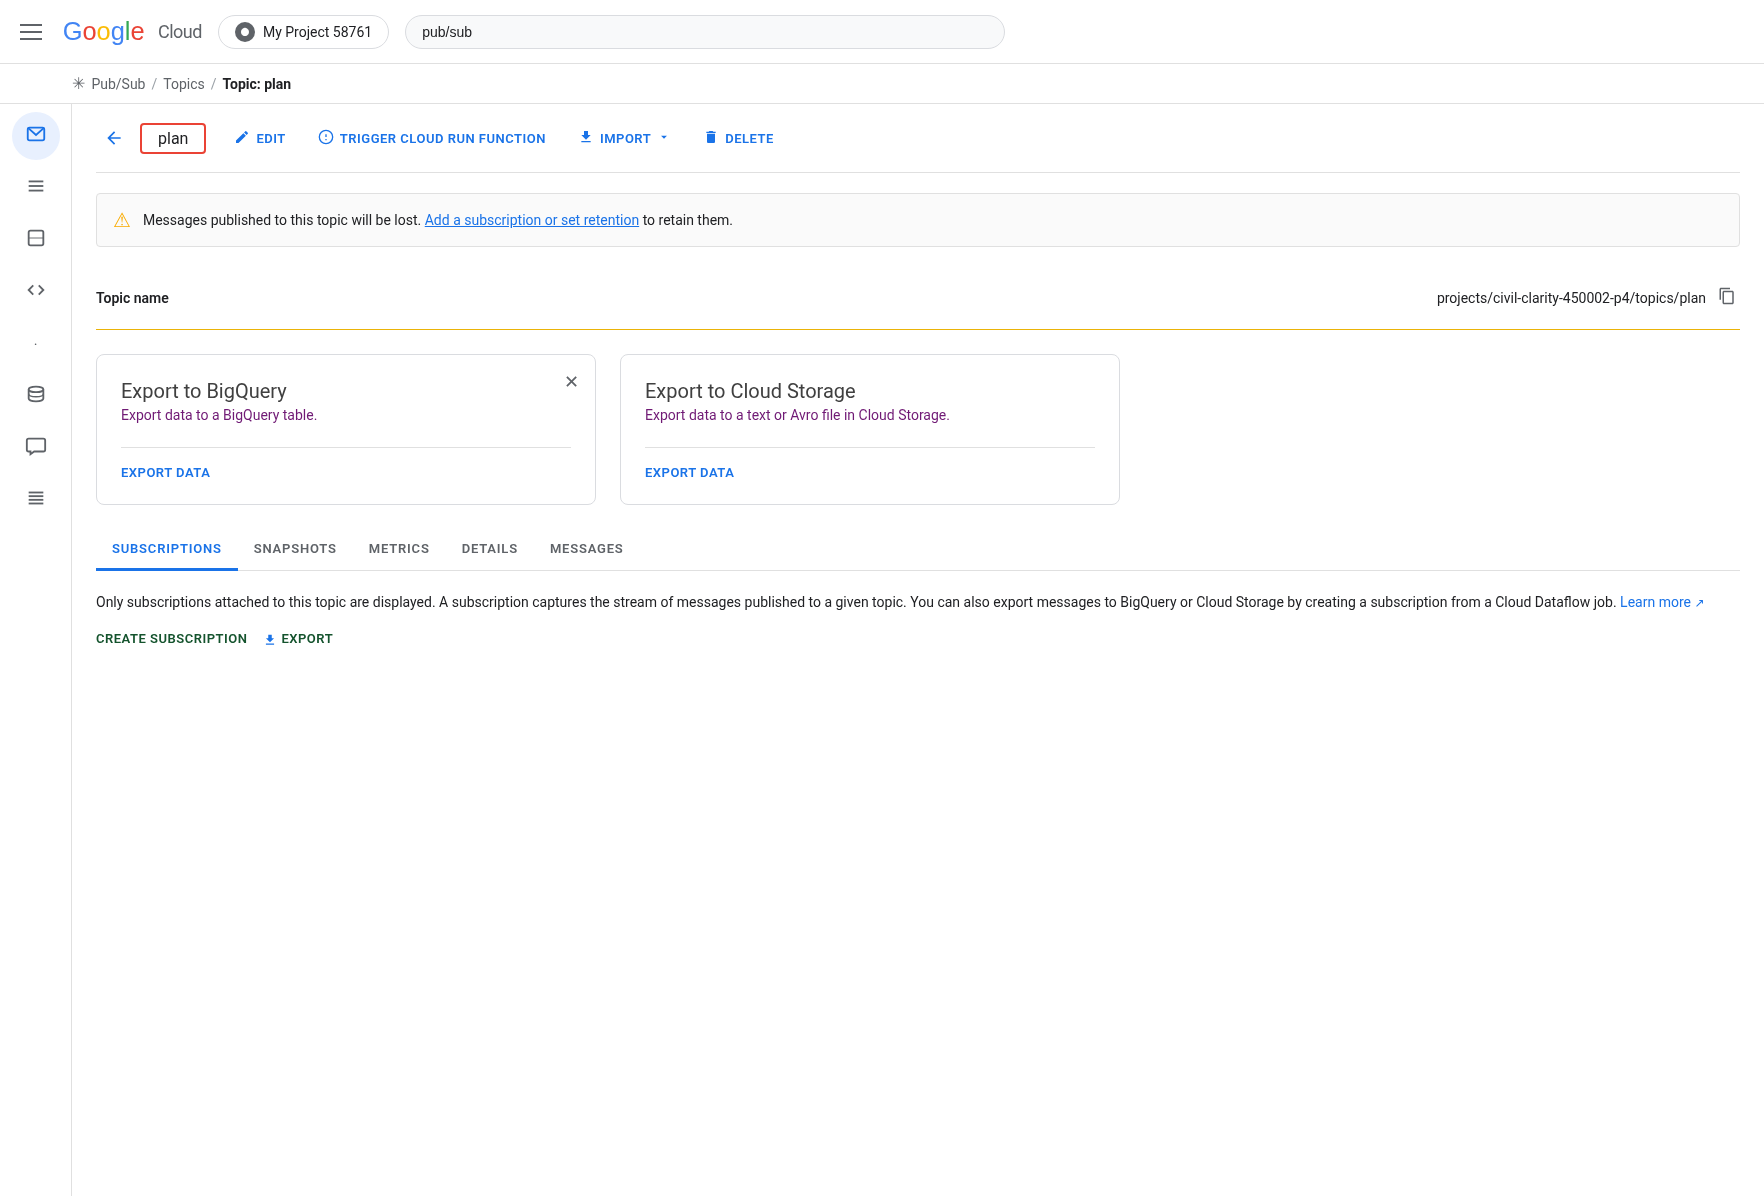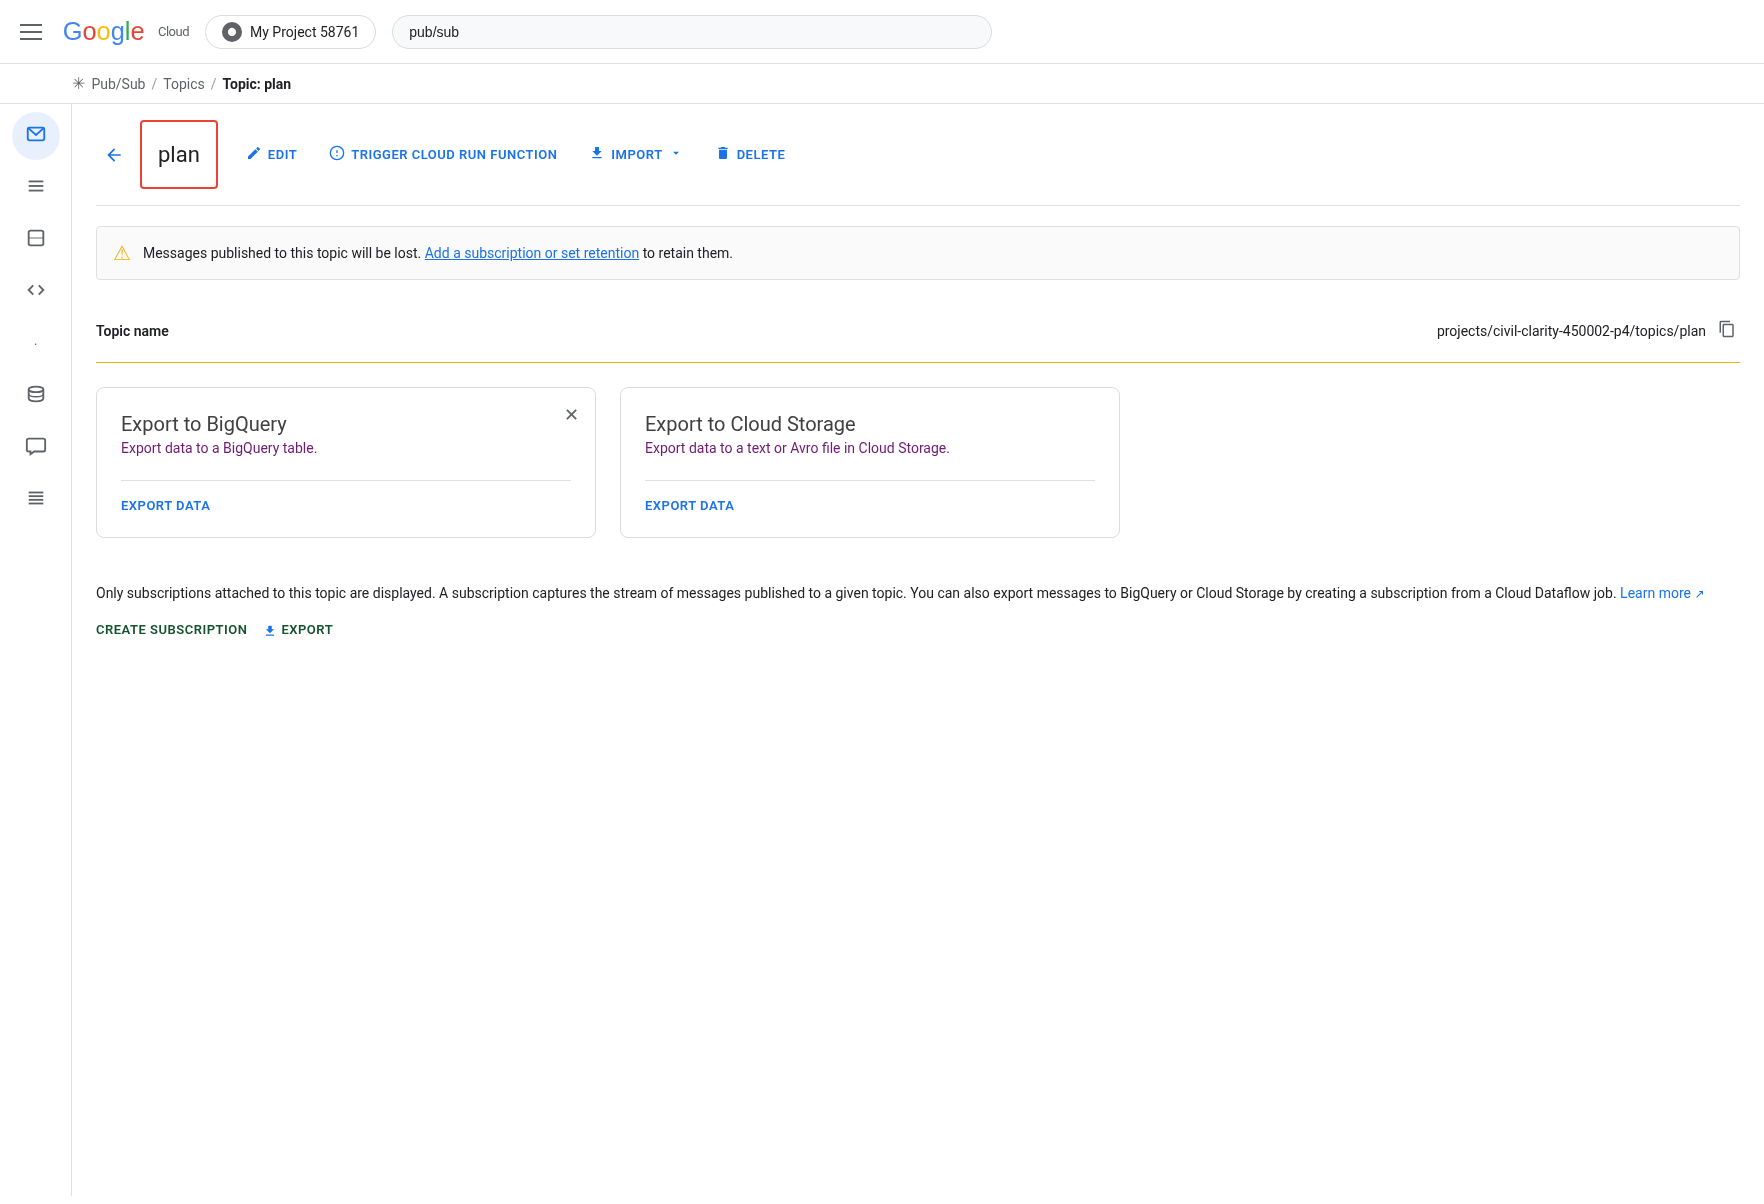--- a/index.html
+++ b/index.html
@@ -6,21 +6,21 @@
     body { font-family: 'Google Sans', Roboto, Arial, sans-serif; background: #fff; font-size: 14px; color: #202124; }
 
     
     .topbar {
       display: flex; align-items: center; height: 64px;
       border-bottom: 1px solid #e0e0e0; padding: 0 16px; gap: 16px;
     }
     .hamburger { display: flex; flex-direction: column; gap: 5px; cursor: pointer; padding: 4px; }
     .hamburger span { display: block; width: 22px; height: 2px; background: #5f6368; }
     .google-cloud-logo { display: flex; align-items: center; gap: 6px; }
-    .logo-text { font-size: 13px; font-weight: 400; color: #5f6368; letter-spacing: -0.5px; }
+    .logo-text { font-size: 18px; font-weight: 400; color: #5f6368; letter-spacing: -0.5px; }
     .project-btn {
       display: flex; align-items: center; gap: 8px;
       border: 1px solid #dadce0; border-radius: 24px;
       padding: 6px 16px; cursor: pointer; font-size: 14px; color: #202124;
     }
     .project-btn .proj-icon {
       width: 20px; height: 20px; border-radius: 50%; background: #5f6368;
       display: flex; align-items: center; justify-content: center;
     }
     .proj-icon::before { content: '⬤'; color: #fff; font-size: 8px; }
@@ -65,21 +65,21 @@
       display: flex; align-items: center; gap: 8px;
       padding: 16px 0; border-bottom: 1px solid #e0e0e0;
     }
     .back-btn {
       width: 36px; height: 36px; border-radius: 50%;
       display: flex; align-items: center; justify-content: center;
       cursor: pointer; color: #1a73e8; font-size: 20px;
     }
     .page-title-box {
       border: 2px solid #ea4335; border-radius: 4px;
-      padding: 20px 16px; font-size: 22px; font-weight: 400; color: #202124;
+      padding: 4px 16px; font-size: 16px; font-weight: 400; color: #202124;
       margin-right: 8px;
     }
     .toolbar-btn {
       display: flex; align-items: center; gap: 6px;
       padding: 8px 12px; cursor: pointer; border-radius: 4px;
       font-size: 13px; font-weight: 600; color: #1a73e8; letter-spacing: 0.5px;
       text-transform: uppercase;
     }
     .toolbar-btn.delete { color: #1a73e8; }
 
@@ -340,20 +340,37 @@
       <div class="export-card">
         <div class="export-card-title">Export to Cloud Storage</div>
         <div class="export-card-desc">Export data to a text or Avro file in Cloud Storage.</div>
         <div class="export-card-footer">
           <span class="export-data-btn">EXPORT DATA</span>
         </div>
       </div>
 
     </div>
 
+    <div class="tabs">
+      <div class="tab active">
+        <span>SUBSCRIPTIONS</span>
+      </div>
+      <div class="tab">
+        <span>SNAPSHOTS</span>
+      </div>
+      <div class="tab">
+        <span>METRICS</span>
+      </div>
+      <div class="tab">
+        <span>DETAILS</span>
+      </div>
+      <div class="tab">
+        <span>MESSAGES</span>
+      </div>
+    </div>
 
     <div class="tab-content">
       <div class="desc">
         <span>Only subscriptions attached to this topic are displayed. A subscription captures the stream of messages published to a given topic. You can also export messages to BigQuery or Cloud Storage by creating a subscription from a Cloud Dataflow job.</span>
         <a href="#" style="color:#1a73e8; text-decoration:none;">
           <span>Learn more</span>
           <span style="font-size:12px;"> ↗</span>
         </a>
       </div>
       <div class="tab-actions">

